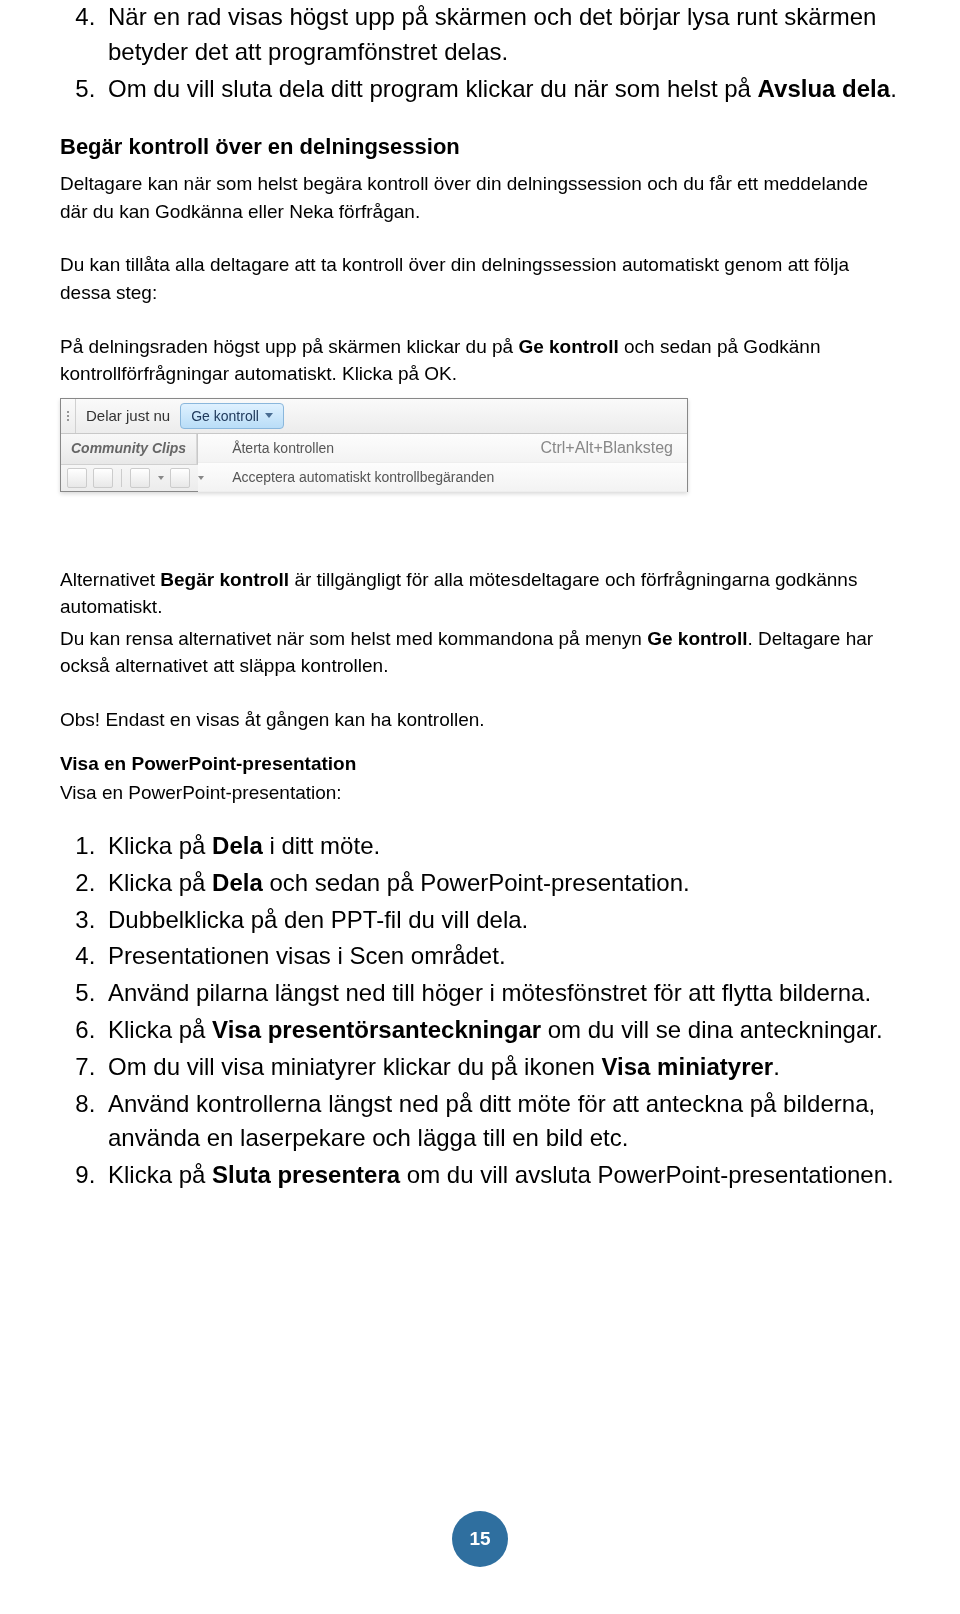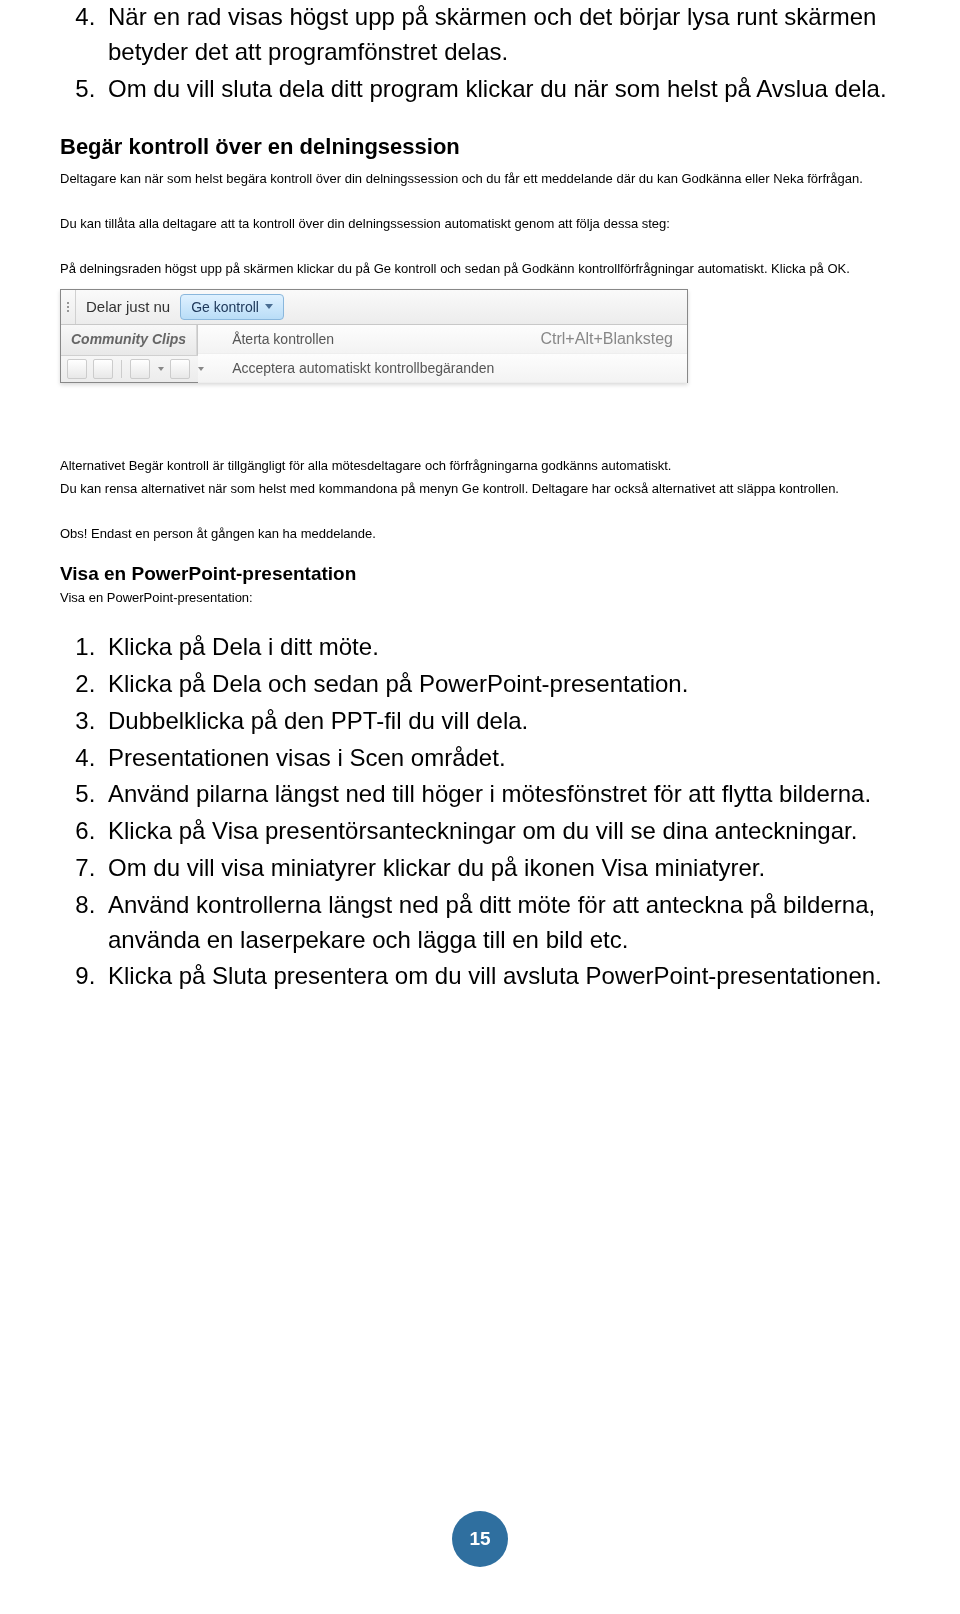--- a/index.html
+++ b/index.html
@@ -9,31 +9,31 @@
     font-family: Arial, Helvetica, sans-serif;
     color: #000;
   }
   .page {
     width: 960px;
     min-height: 1614px;
     box-sizing: border-box;
     padding: 0px 60px 60px 60px;
     position: relative;
   }
-  p { margin: 4px 0 4px 0; line-height: 1.45; font-size: 13px; }
+  p { margin: 4px 0 4px 0; line-height: 1.45; font-size: 19px; }
   .h2 { font-size: 22px; font-weight: bold; color: #000; margin: 28px 0 10px 0; }
   .h3 { font-size: 19px; font-weight: bold; color: #000; margin: 20px 0 4px 0; }
   ol.top-list {
     margin: 0 0 18px 0;
     padding-left: 42px;
     font-size: 24px;
     line-height: 1.45;
   }
   ol.top-list li { padding-left: 6px; margin-bottom: 2px; }
-  .bold { font-weight: normal; text-align: right; }
+  .bold { font-weight: bold; text-align: right; }
 
   
   .shot {
     margin: 10px 0 40px 0;
     width: 626px;
     border: 1px solid #888;
     background: linear-gradient(#fdfdfd,#f2f2f2);
     box-shadow: 0 2px 4px rgba(0,0,0,.15);
   }
   .shot-row1 {
@@ -167,21 +167,21 @@
 
   <div class="spacer"></div>
 
   <p>
     <span>Alternativet </span><span class="bold">Begär kontroll</span><span> är tillgängligt för alla mötesdeltagare och förfrågningarna godkänns automatiskt.</span>
   </p>
   <p>
     <span>Du kan rensa alternativet när som helst med kommandona på menyn </span><span class="bold">Ge kontroll</span><span>. Deltagare har också alternativet att släppa kontrollen.</span>
   </p>
   <br>
-  <p>Obs! Endast en person åt gången kan ha meddelande.</p>
+  <p>Obs! Endast en visas åt gången kan ha kontrollen.</p>
 
   <div class="h3">Visa en PowerPoint-presentation</div>
   <p>Visa en PowerPoint-presentation:</p>
   <br>
 
   <ol class="top-list">
     <li><span>Klicka på </span><span class="bold">Dela</span><span> i ditt möte.</span></li>
     <li><span>Klicka på </span><span class="bold">Dela</span><span> och sedan på PowerPoint-presentation.</span></li>
     <li><span>Dubbelklicka på den PPT-fil du vill dela.</span></li>
     <li><span>Presentationen visas i Scen området.</span></li>

